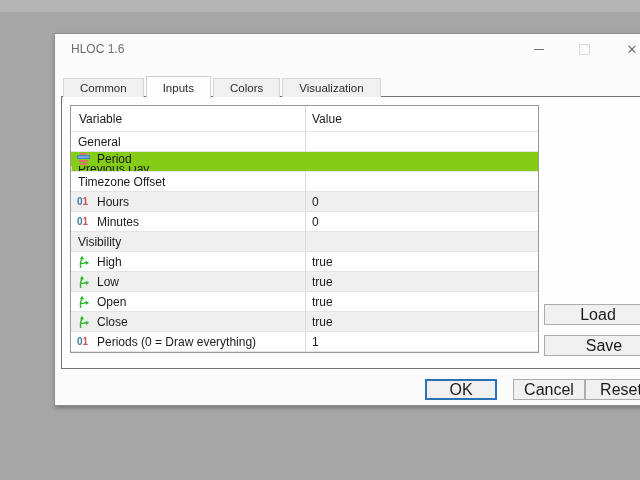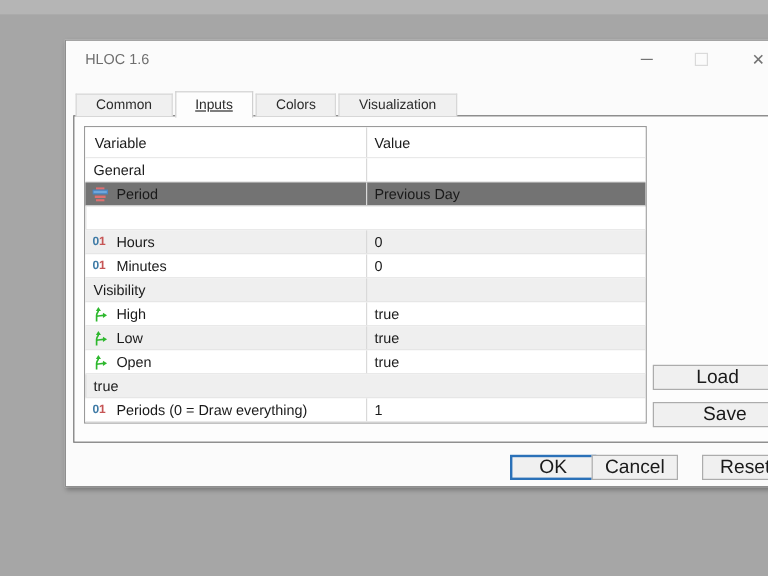--- a/index.html
+++ b/index.html
@@ -15,21 +15,21 @@
   .win-btn{position:absolute;top:0;width:34px;height:30px;display:flex;align-items:center;justify-content:center;cursor:default;}
   .btn-min{left:467px;} .btn-max{left:512px;} .btn-close{left:560px;}
   .glyph-min{display:block;width:10px;height:1px;background:#737373;}
   .glyph-max{display:block;width:9px;height:9px;border:1px solid #dadada;background:transparent;}
   .glyph-close{font-size:13px;color:#737373;line-height:1;}
 
   
   .tabs{position:absolute;left:8px;top:42px;display:flex;align-items:flex-end;z-index:3;}
   .tab{box-sizing:border-box;height:19px;padding:0 16px;margin-right:2px;display:flex;align-items:center;
        background:#f0f0f0;border:1px solid #d7d7d7;border-bottom:none;font-size:11.5px;color:#2b2b2b;cursor:default;}
-  .tab.active{height:22px;background:#fdfdfd;margin-bottom:-1px;border-color:#d0d0d0;text-decoration:underline;}
+  .tab.active{height:22px;background:#fdfdfd;margin-bottom:-1px;border-color:#d0d0d0;}
 
   
   .tab-page{position:absolute;left:6px;top:62px;width:601px;height:273px;box-sizing:border-box;
             border:1px solid #737373;background:#fdfdfd;z-index:2;text-decoration:underline;}
 
   
   .param-table{position:absolute;left:8px;top:8px;width:469px;height:248px;box-sizing:border-box;
                border:1px solid #9a9a9a;background:#ffffff;overflow:hidden;font-size:12px;color:#1a1a1a;}
   .t-row{display:flex;box-sizing:border-box;height:20px;border-bottom:1px solid #e4e4e4;background:#fff;}
   .t-row.shaded{background:#efefef;}
@@ -45,21 +45,21 @@
   
   .icon-int{font-size:10px;font-weight:bold;letter-spacing:0;text-align:center;}
   .icon-int .d0{color:#3f7ba6;} .icon-int .d1{color:#c65555;}
 
   
   .btn{position:absolute;box-sizing:border-box;background:#f0f0f0;border:1px solid #acacac;
        font-size:16px;color:#1a1a1a;display:flex;align-items:center;justify-content:center;cursor:default;}
   .btn-load{left:482px;top:207px;width:108px;height:21px;}
   .btn-save{left:482px;top:238px;width:120px;height:21px;}
   .btn-ok{left:370px;top:345px;width:72px;height:21px;border-width:2px;}
-  .btn-cancel{left:438px;top:345px;width:72px;height:21px;}
+  .btn-cancel{left:458px;top:345px;width:72px;height:21px;}
   .btn-reset{left:530px;top:345px;width:72px;height:21px;}
 
   
   .grip{position:absolute;right:3px;bottom:2px;width:12px;height:12px;}
   .grip i{position:absolute;width:2px;height:2px;background:#b3b3b3;box-shadow:1px 1px 0 #fff;}
 </style>
 </head>
 <body>
 
 <div id="stage">
@@ -104,36 +104,40 @@
         </div>
         <div id="rows-container">
   <div class="t-row row-group">
     <div class="cell-var">
 
       <span class="p-label">General</span>
     </div>
     <div class="cell-val"></div>
   </div>
 
-  <div class="t-row row-param shaded" style="background: #737373;">
+  <div class="t-row row-param shaded" style="background: #84cc16; flex-direction: column;">
     <div class="cell-var">
       <span class="p-icon">
                   <svg width="13" height="12">
                     <rect x="3" y="0" width="7" height="2" fill="#e07070"></rect>
                     <rect x="0.5" y="2.5" width="12" height="3" fill="#6fa8dc" stroke="#4a86c4" stroke-width="1"></rect>
                     <rect x="2" y="7" width="9" height="2" fill="#e07070"></rect>
                     <rect x="3" y="10" width="7" height="2" fill="#e07070"></rect>
                   </svg>
                 </span>
       <span class="p-label">Period</span>
     </div>
     <div class="cell-val">Previous Day</div>
   </div>
 
   <div class="t-row row-group">
+    <div class="cell-var">
+
+      <span class="p-label">Timezone Offset</span>
+    </div>
     <div class="cell-val"></div>
   </div>
 
   <div class="t-row row-param shaded" style="background: rgb(239, 239, 239);">
     <div class="cell-var">
       <span class="p-icon">
                   <span class="icon-int"><span class="d0" style="color:#3f7ba6">0</span><span class="d1" style="color:#c65555">1</span></span>
                 </span>
       <span class="p-label">Hours</span>
     </div>
@@ -197,20 +201,31 @@
                     <path d="M3.5,8.5 C6,8.5 7,7.8 9,7.8" fill="none" stroke="#2eb82e" stroke-width="1.4"></path>
                     <path d="M12.2,7.8 L8.8,5.7 L8.8,9.9 Z" fill="#2eb82e"></path>
                   </svg>
                 </span>
       <span class="p-label">Open</span>
     </div>
     <div class="cell-val">true</div>
   </div>
 
   <div class="t-row row-param shaded" style="background: rgb(239, 239, 239);">
+    <div class="cell-var">
+      <span class="p-icon">
+                  <svg width="13" height="14">
+                    <path d="M3.5,13 L3.5,8 C3.5,5.5 5,5.5 5,3.5" fill="none" stroke="#2eb82e" stroke-width="1.4"></path>
+                    <path d="M5,0.8 L2.9,4.2 L7.1,4.2 Z" fill="#2eb82e"></path>
+                    <path d="M3.5,8.5 C6,8.5 7,7.8 9,7.8" fill="none" stroke="#2eb82e" stroke-width="1.4"></path>
+                    <path d="M12.2,7.8 L8.8,5.7 L8.8,9.9 Z" fill="#2eb82e"></path>
+                  </svg>
+                </span>
+      <span class="p-label">Close</span>
+    </div>
     <div class="cell-val">true</div>
   </div>
 
   <div class="t-row row-param">
     <div class="cell-var">
       <span class="p-icon">
                   <span class="icon-int"><span class="d0" style="color:#3f7ba6">0</span><span class="d1" style="color:#c65555">1</span></span>
                 </span>
       <span class="p-label">Periods (0 = Draw everything)</span>
     </div>

